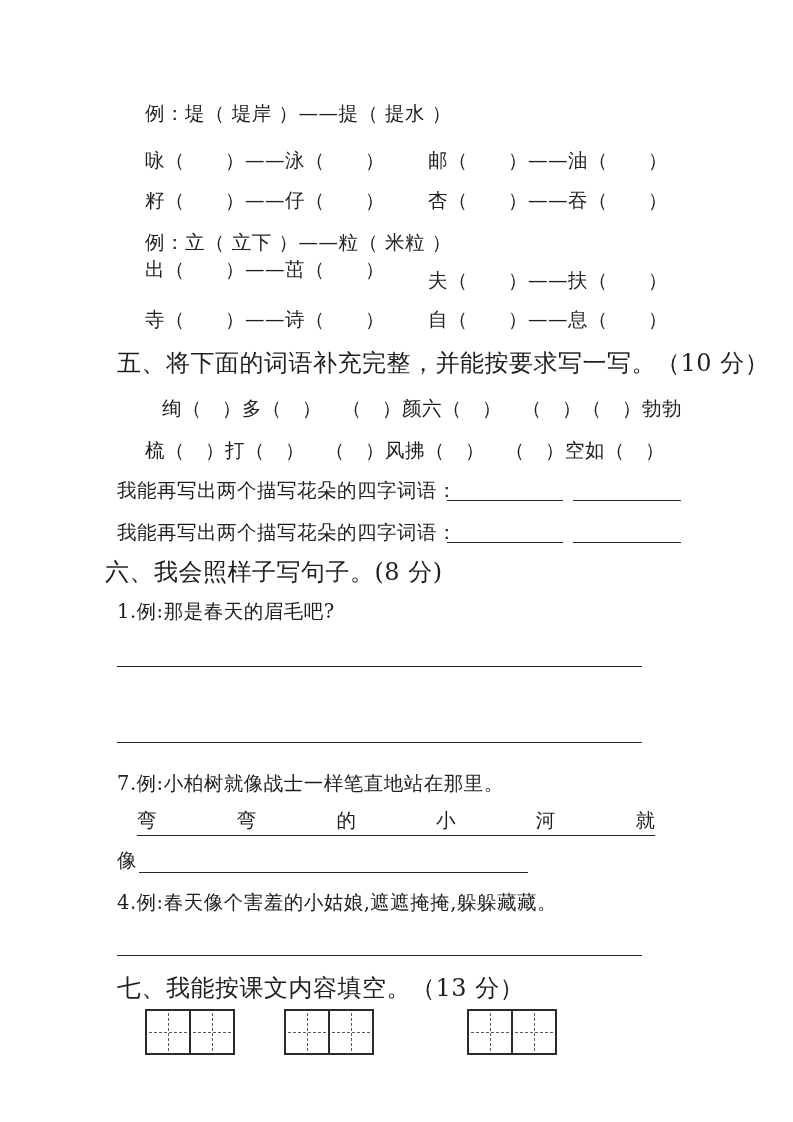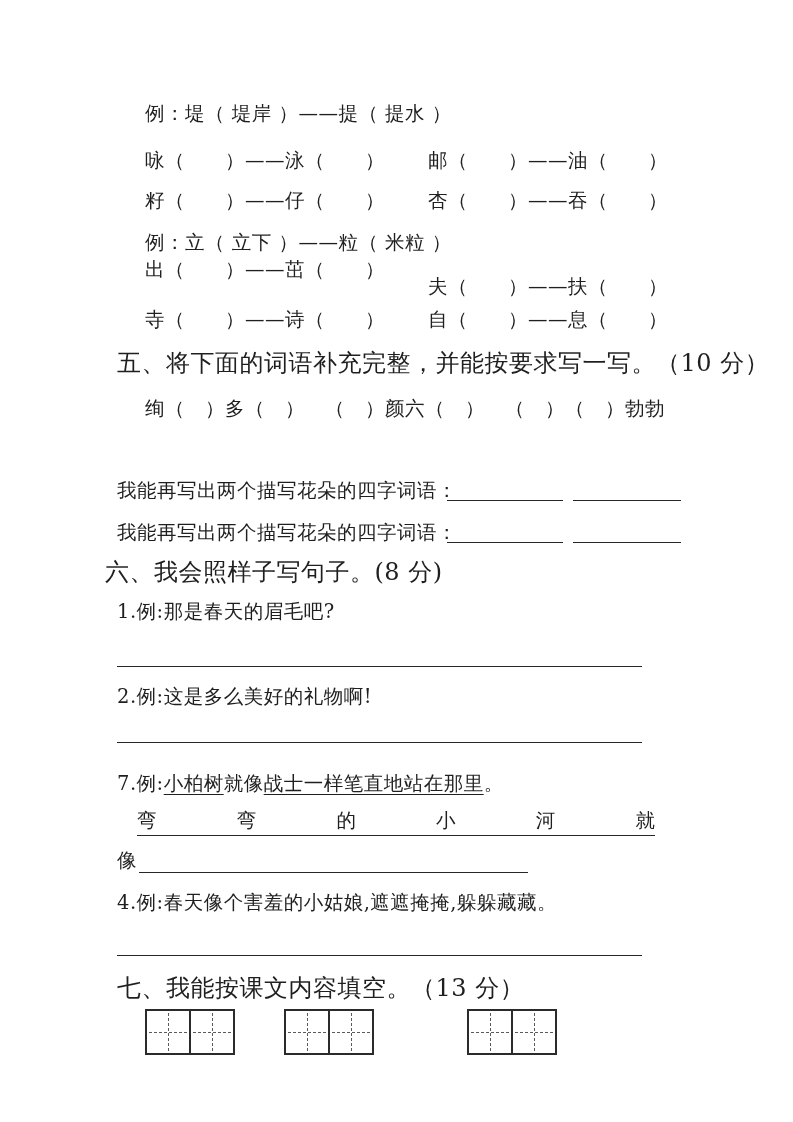--- a/index.html
+++ b/index.html
@@ -25,21 +25,20 @@
     position:absolute;
     height:0;
     border-top:1.6px solid #262626;
   }
   .blank{
     position:absolute;
     height:0;
     border-top:1.5px solid #262626;
   }
   .u{
-    text-decoration:underline;
     text-underline-offset:4px;
     text-decoration-thickness:1.3px;
   }
   .spread{
     position:absolute;
     left:137px;top:810px;width:518px;
     display:flex;justify-content:space-between;
     font-size:19.5px;line-height:22px;
     border-bottom:1.6px solid #262626;
     padding-bottom:3px;
@@ -74,42 +73,42 @@
 
   <div class="t" style="left:145px;top:150px">咏（　　）——泳（　　）</div>
   <div class="t" style="left:428px;top:150px">邮（　　）——油（　　）</div>
 
   <div class="t" style="left:145px;top:190px">籽（　　）——仔（　　）</div>
   <div class="t" style="left:428px;top:190px">杏（　　）——吞（　　）</div>
 
   <div class="t" style="left:145px;top:232px">例：立（ 立下 ）——粒（ 米粒 ）</div>
 
   <div class="t" style="left:145px;top:259px">出（　　）——茁（　　）</div>
-  <div class="t" style="left:428px;top:276px">夫（　　）——扶（　　）</div>
+  <div class="t" style="left:428px;top:270px">夫（　　）——扶（　　）</div>
 
   <div class="t" style="left:145px;top:309px">寺（　　）——诗（　　）</div>
   <div class="t" style="left:428px;top:309px">自（　　）——息（　　）</div>
 
   <div class="t title" style="left:117px;top:352px">五、将下面的词语补充完整，并能按要求写一写。（10 分）</div>
-  <div class="t" style="left:145px;top:398px">绚（　）多（　）　（　）颜六（　）　（　）（　）勃勃</div>
+  <div class="t" style="left:162px;top:398px">绚（　）多（　）　（　）颜六（　）　（　）（　）勃勃</div>
+  <div class="t" style="left:145px;top:440px">梳（　）打（　）　（　）风拂（　）　（　）空如（　）</div>
 
   <div class="t" style="left:117px;top:480px">我能再写出两个描写花朵的四字词语：</div>
   <div class="blank" style="left:447px;top:500px;width:116px"></div>
   <div class="blank" style="left:573px;top:500px;width:108px"></div>
 
   <div class="t" style="left:117px;top:522px">我能再写出两个描写花朵的四字词语：</div>
   <div class="blank" style="left:447px;top:542px;width:116px"></div>
   <div class="blank" style="left:573px;top:542px;width:108px"></div>
 
   <div class="t title" style="left:105px;top:561px">六、我会照样子写句子。(8 分)</div>
 
   <div class="t" style="left:117px;top:601px">1.例:那是春天的眉毛吧?</div>
   <div class="rule" style="left:117px;top:666px;width:525px"></div>
 
-  <div class="t" style="left:117px;top:686px">2.例:这是多么美好的礼物啊!</div>
   <div class="rule" style="left:117px;top:742px;width:525px"></div>
 
   <div class="t" style="left:117px;top:773px">
     <span>7.例:</span><span class="u">小柏树</span><span>就像</span><span class="u">战士一样笔直地站在那里</span><span>。</span>
   </div>
 
   <div class="spread">
     <span>弯</span>
     <span>弯</span>
     <span>的</span>

